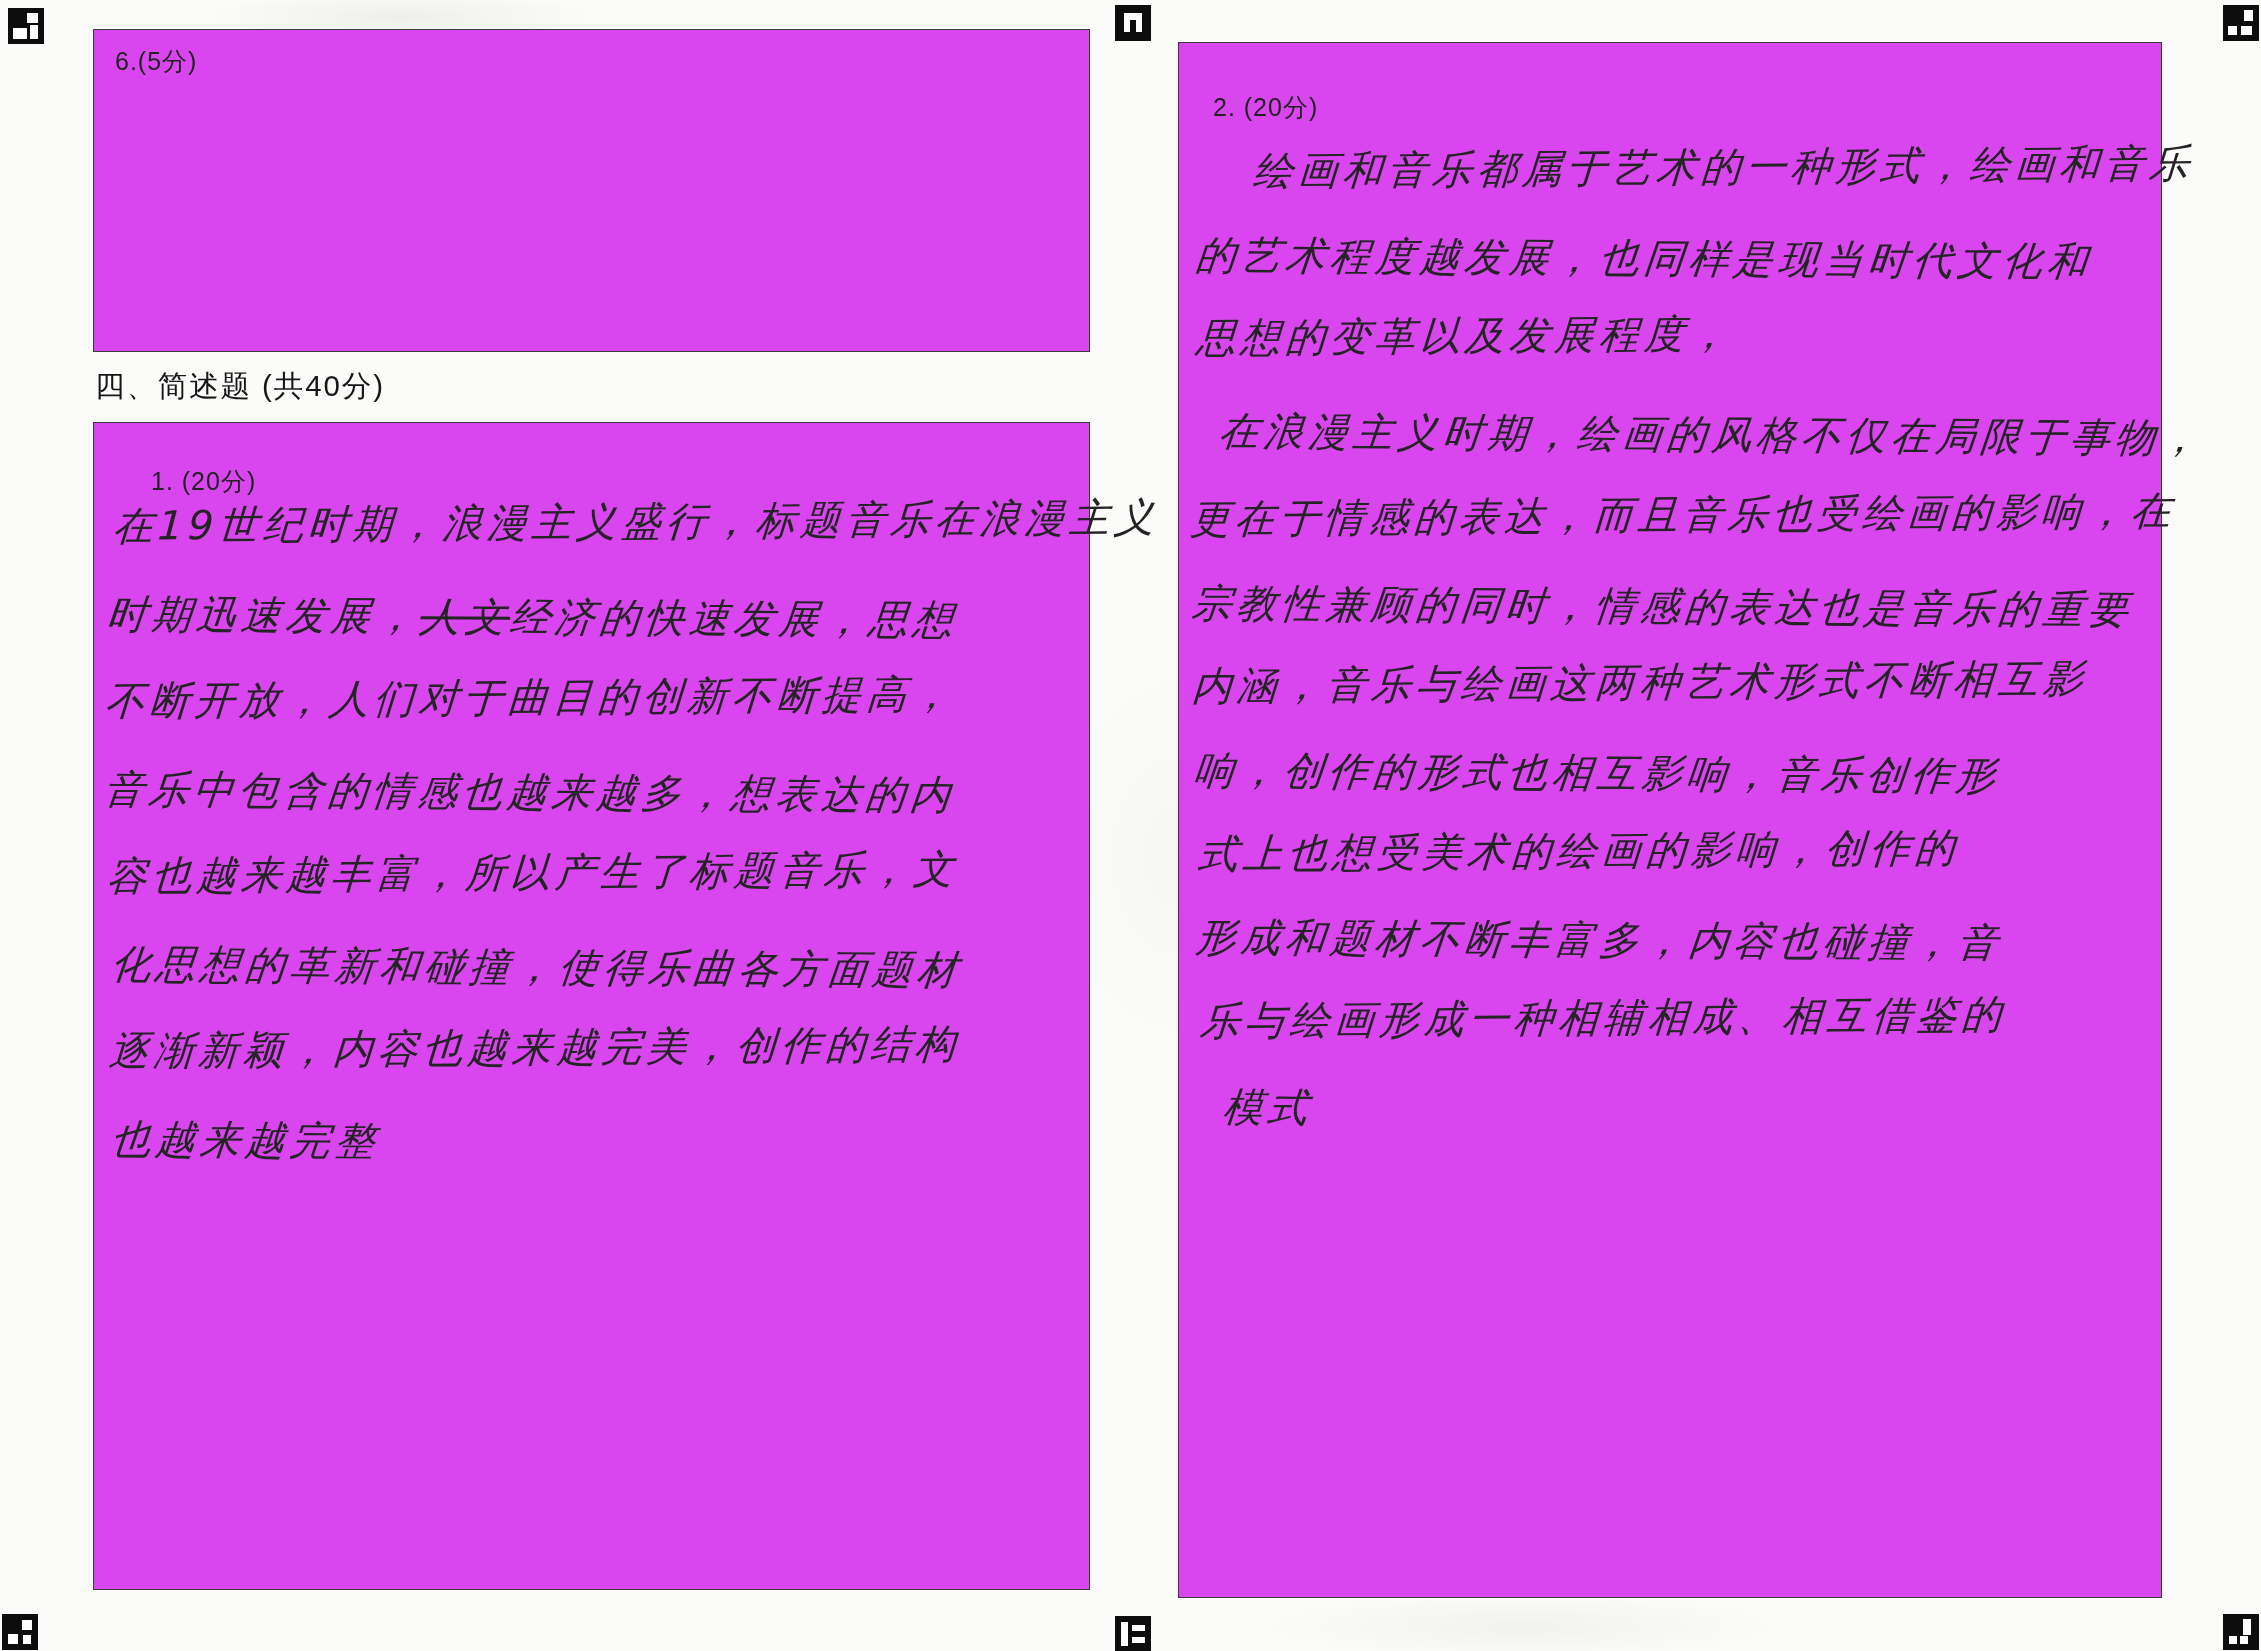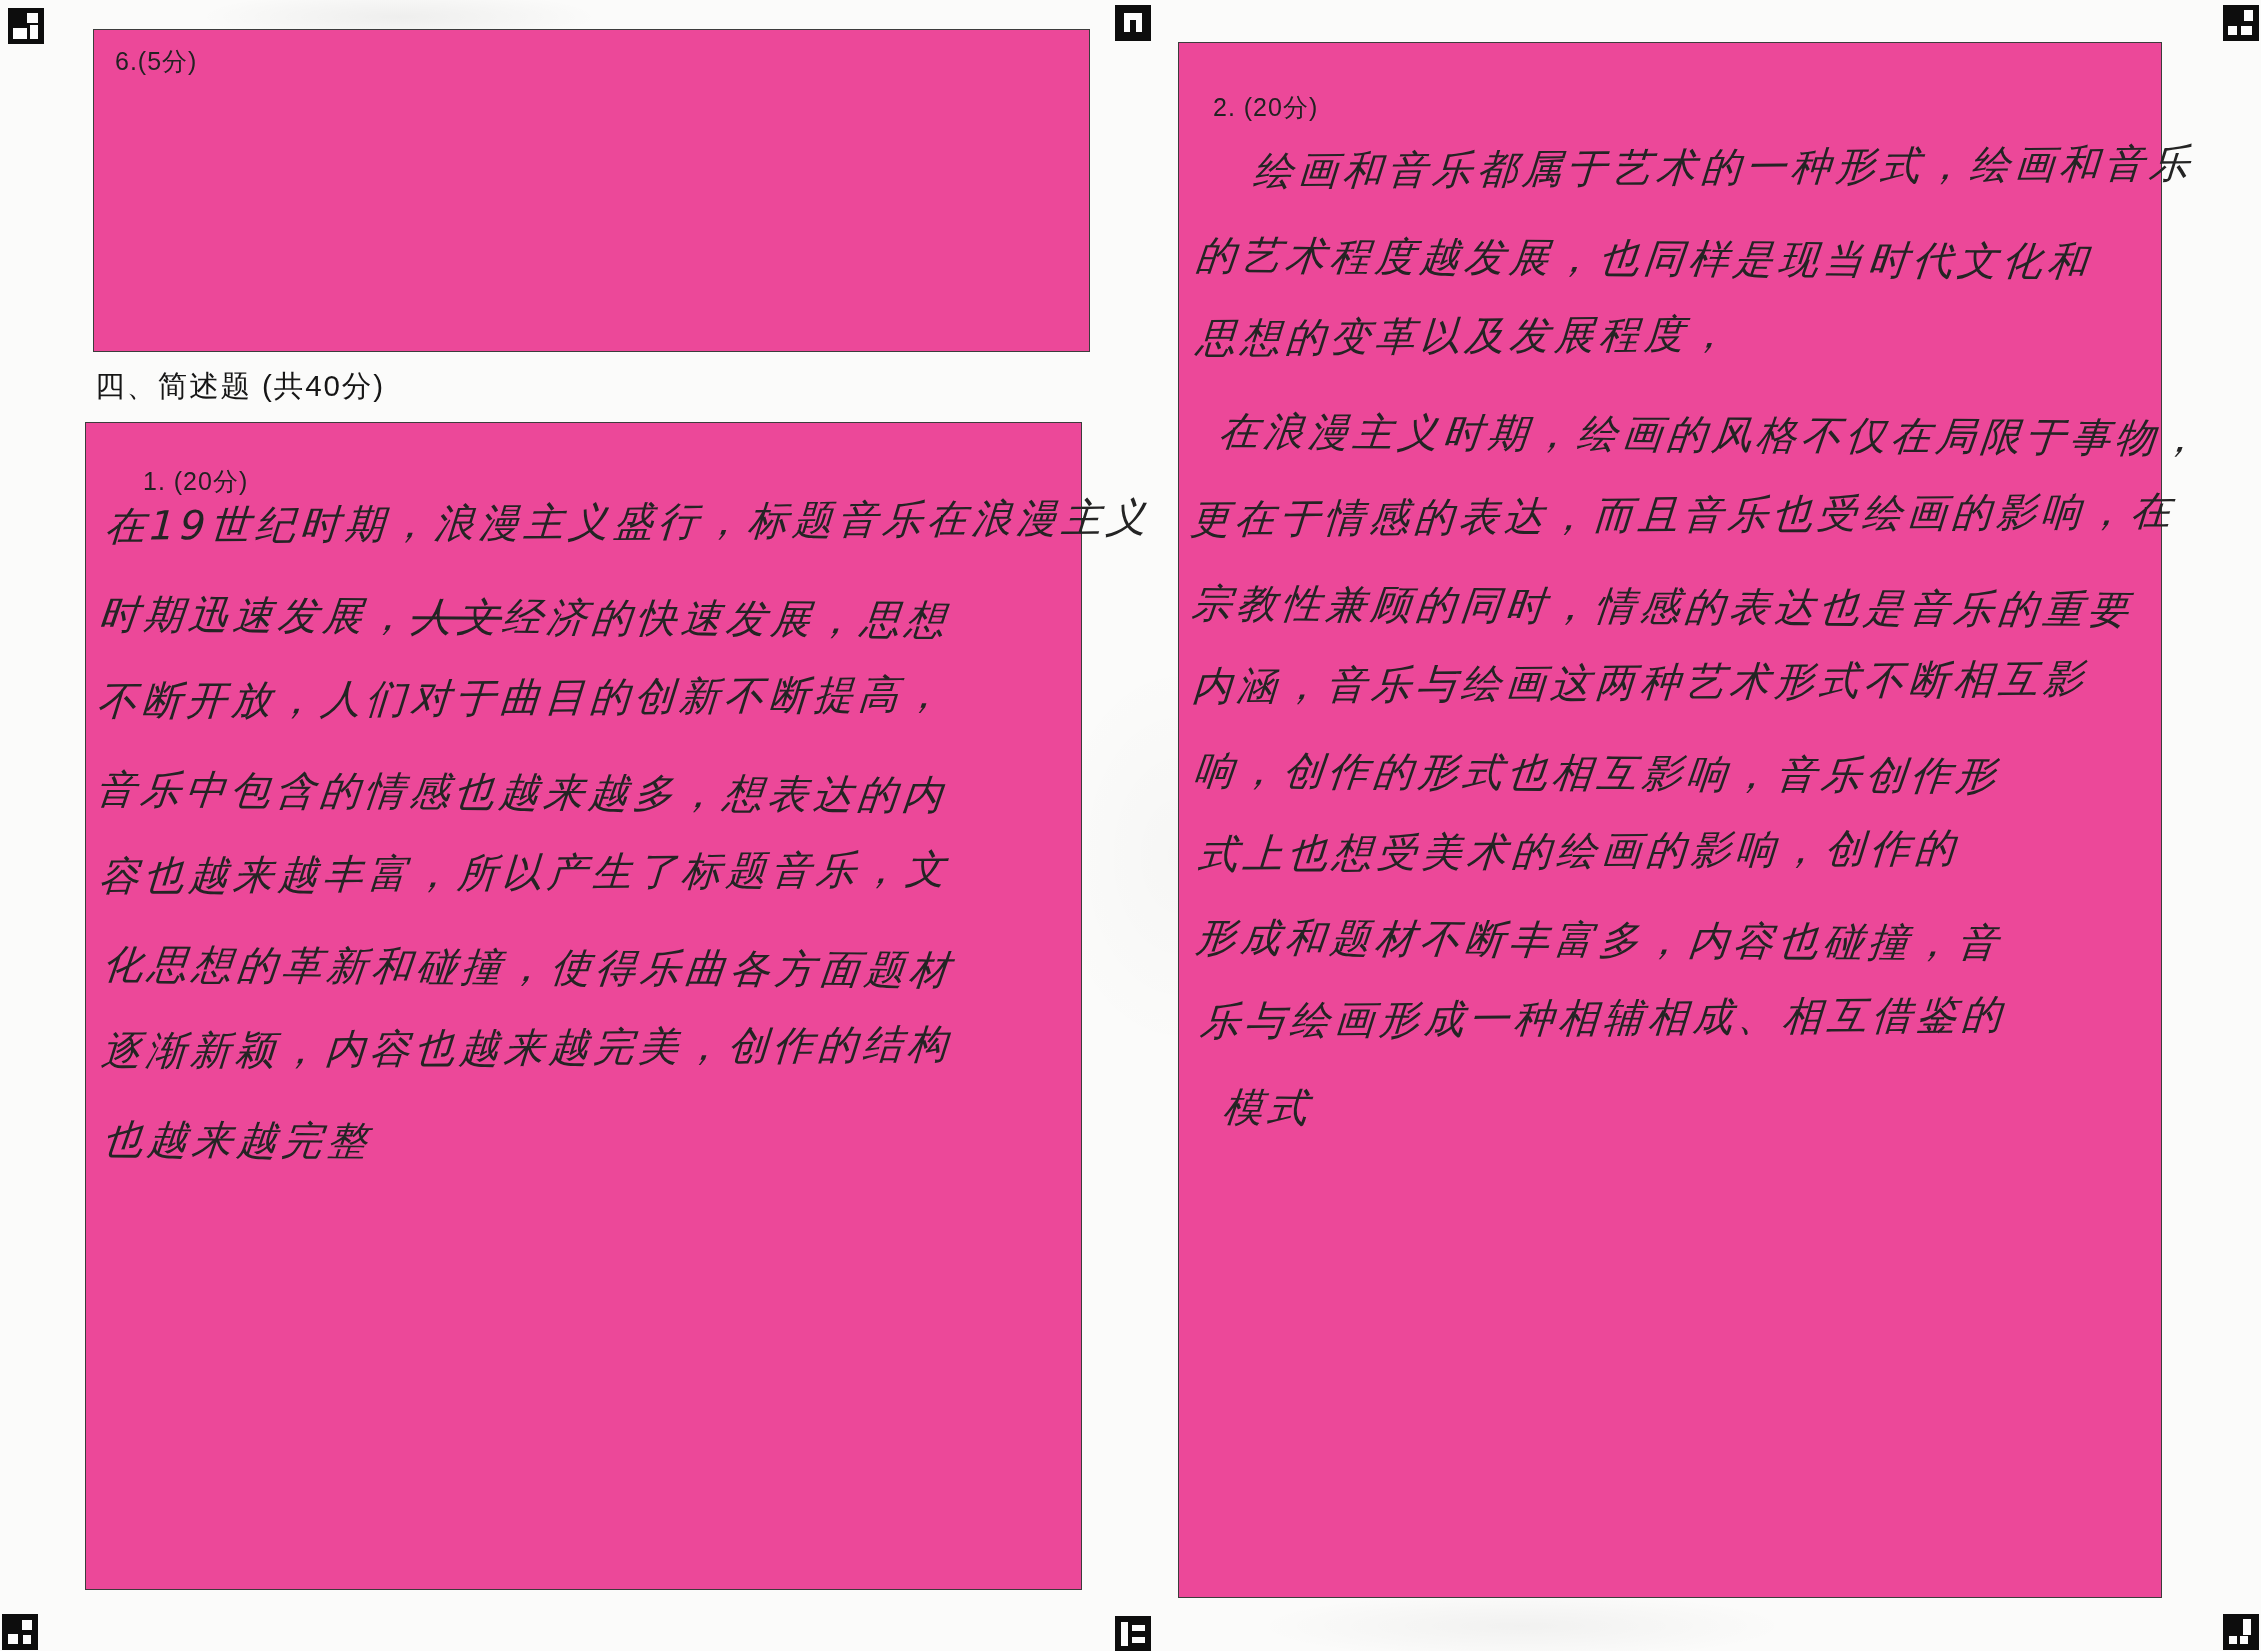--- a/index.html
+++ b/index.html
@@ -19,24 +19,24 @@
       radial-gradient(ellipse 285px 38px at 399px 17px, rgba(0,0,0,0.05), transparent 70%),
       radial-gradient(ellipse 380px 48px at 1522px 1626px, rgba(0,0,0,0.04), transparent 70%),
       radial-gradient(ellipse 190px 285px at 1179px 856px, rgba(0,0,0,0.02), transparent 70%);
     pointer-events: none;
   }
 
   
   .box {
     position: absolute;
     border: 1.9px solid #3c3c3c;
-    background: #ec4899;
+    background: #d946ef;
   }
   .box-q6   { left: 93px;   top: 28.5px;  width: 995px; height: 321px; }
-  .box-q1   { left: 85px;   top: 422px; width: 995px; height: 1166px; text-align: right; }
+  .box-q1   { left: 93px;   top: 422px; width: 995px; height: 1166px; text-align: right; }
   .box-q2   { left: 1178px; top: 42px;  width: 982px; height: 1554px; }
 
   .q-label {
     position: absolute;
     font-size: 25px;
     color: #222;
     letter-spacing: 1px;
   }
 
   .section-heading {

